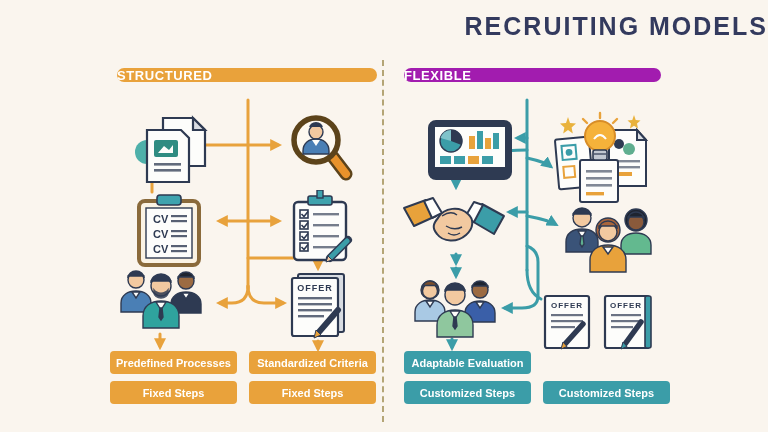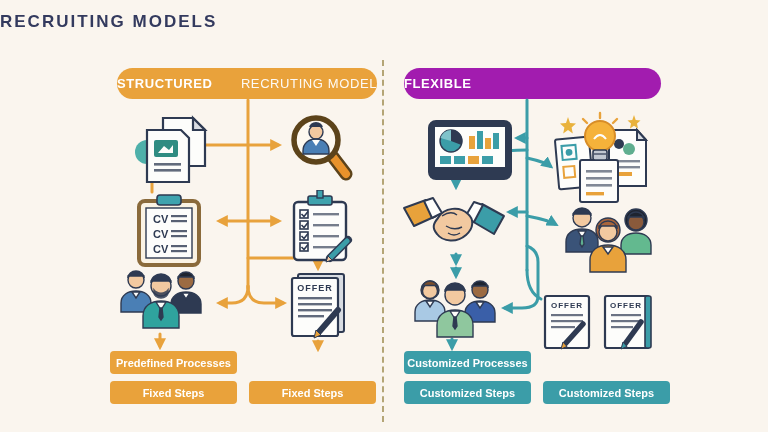--- a/index.html
+++ b/index.html
@@ -1,20 +1,20 @@
 <!DOCTYPE html>
 <html><head>
 <meta charset="utf-8">
 <style>
   html,body{margin:0;padding:0}
   body{width:768px;height:432px;background:#FAF5EE;font-family:"Liberation Sans",sans-serif;position:relative;overflow:hidden}
   .canvas{position:absolute;inset:0}
-  .title{position:absolute;top:12px;left:0;right:0;text-align:left;font-size:17px;font-weight:800;letter-spacing:2px;color:#333A5E}
+  .title{position:absolute;top:12px;left:0;right:0;text-align:right;font-size:25px;font-weight:800;letter-spacing:2px;color:#333A5E}
   .divider{position:absolute;left:382px;top:60px;height:362px;width:0;border-left:2px dashed #B4A576}
-  .pill{position:absolute;height:31px;border-radius:16px;color:#fff;display:flex;align-items:center;justify-content:space-between;font-size:13px;letter-spacing:.6px;white-space:nowrap}
+  .pill{position:absolute;height:14px;border-radius:16px;color:#fff;display:flex;align-items:center;justify-content:flex-start;font-size:13px;letter-spacing:.6px;white-space:nowrap}
   .pill .b{font-weight:800;margin-right:6px}
   .pill .r{font-weight:400;opacity:.95}
   .pill.orange{background:#E9A23B;left:117px;top:68px;width:260px}
   .pill.teal{background:#a21caf;left:404px;top:68px;width:257px}
   .lbl{position:absolute;width:127px;height:23px;border-radius:4px;color:#fff;font-size:11px;font-weight:700;display:flex;align-items:center;justify-content:center;white-space:nowrap}
   .lbl.orange{background:#E9A23B}
   .lbl.teal{background:#3B9DA8}
   .icon{position:absolute;z-index:2}
   svg.flow{position:absolute;left:0;top:0;z-index:1}
 </style>
@@ -57,21 +57,20 @@
       <path d="M456,254 V262" marker-end="url(#at)"></path>
       <path d="M456,268 V275" marker-end="url(#at)"></path>
       <path d="M527,246 Q538,250 538,262 V296 Q538,308 522,308 H505" marker-end="url(#at)"></path>
       <path d="M527,270 Q527,292 541,299"></path>
       <path d="M452,339 V347" marker-end="url(#at)"></path>
     </g>
   </svg>
 
   <div class="pill orange">
     <span class="b">STRUCTURED</span>
-    <span class="r">RECRUTING MODEL</span>
   </div>
   <div class="pill teal">
     <span class="b">FLEXIBLE</span>
   </div>
 
   <svg class="icon" style="left:133px;top:114px" width="80" height="72" viewBox="0 0 80 72">
     <circle cx="14" cy="38" r="12" fill="#2FA39E" opacity=".85"></circle>
     <path d="M30,4 h30 l12,12 v36 h-42 z" fill="#FDFDFB" stroke="#2E3A52" stroke-width="2.2"></path>
     <path d="M60,4 l12,12 h-12 z" fill="#D8DCE2" stroke="#2E3A52" stroke-width="2.2"></path>
     <path d="M14,16 h34 l8,8 v44 h-42 z" fill="#FDFDFB" stroke="#2E3A52" stroke-width="2.2"></path>
@@ -289,20 +288,21 @@
         <rect x="8" y="22" width="30" height="2.2"></rect>
           <rect x="8" y="28" width="30" height="2.2"></rect>
           <rect x="8" y="34" width="22" height="2.2"></rect>
       </g>
       <line x1="22" y1="52" x2="38" y2="30" stroke="#2E3A52" stroke-width="5.5" stroke-linecap="round"></line>
       <path d="M18,57 l6,-2.5 -4,-4.5 z" fill="#3B9DA8" stroke="#2E3A52" stroke-width="1"></path>
     </g>
   </svg>
 
   <div class="lbl orange" style="left:110px;top:351px">Predefined Processes</div>
+  <div class="lbl orange" style="left:249px;top:351px">Standardized Criteria</div>
   <div class="lbl orange" style="left:110px;top:381px">Fixed Steps</div>
   <div class="lbl orange" style="left:249px;top:381px">Fixed Steps</div>
 
-  <div class="lbl teal" style="left:404px;top:351px">Customized Processes</div>
+  <div class="lbl teal" style="left:404px;top:351px">Adaptable Evaluation</div>
   <div class="lbl teal" style="left:404px;top:381px">Customized Steps</div>
   <div class="lbl teal" style="left:543px;top:381px">Customized Steps</div>
 
 </div>
 
 </body></html>

